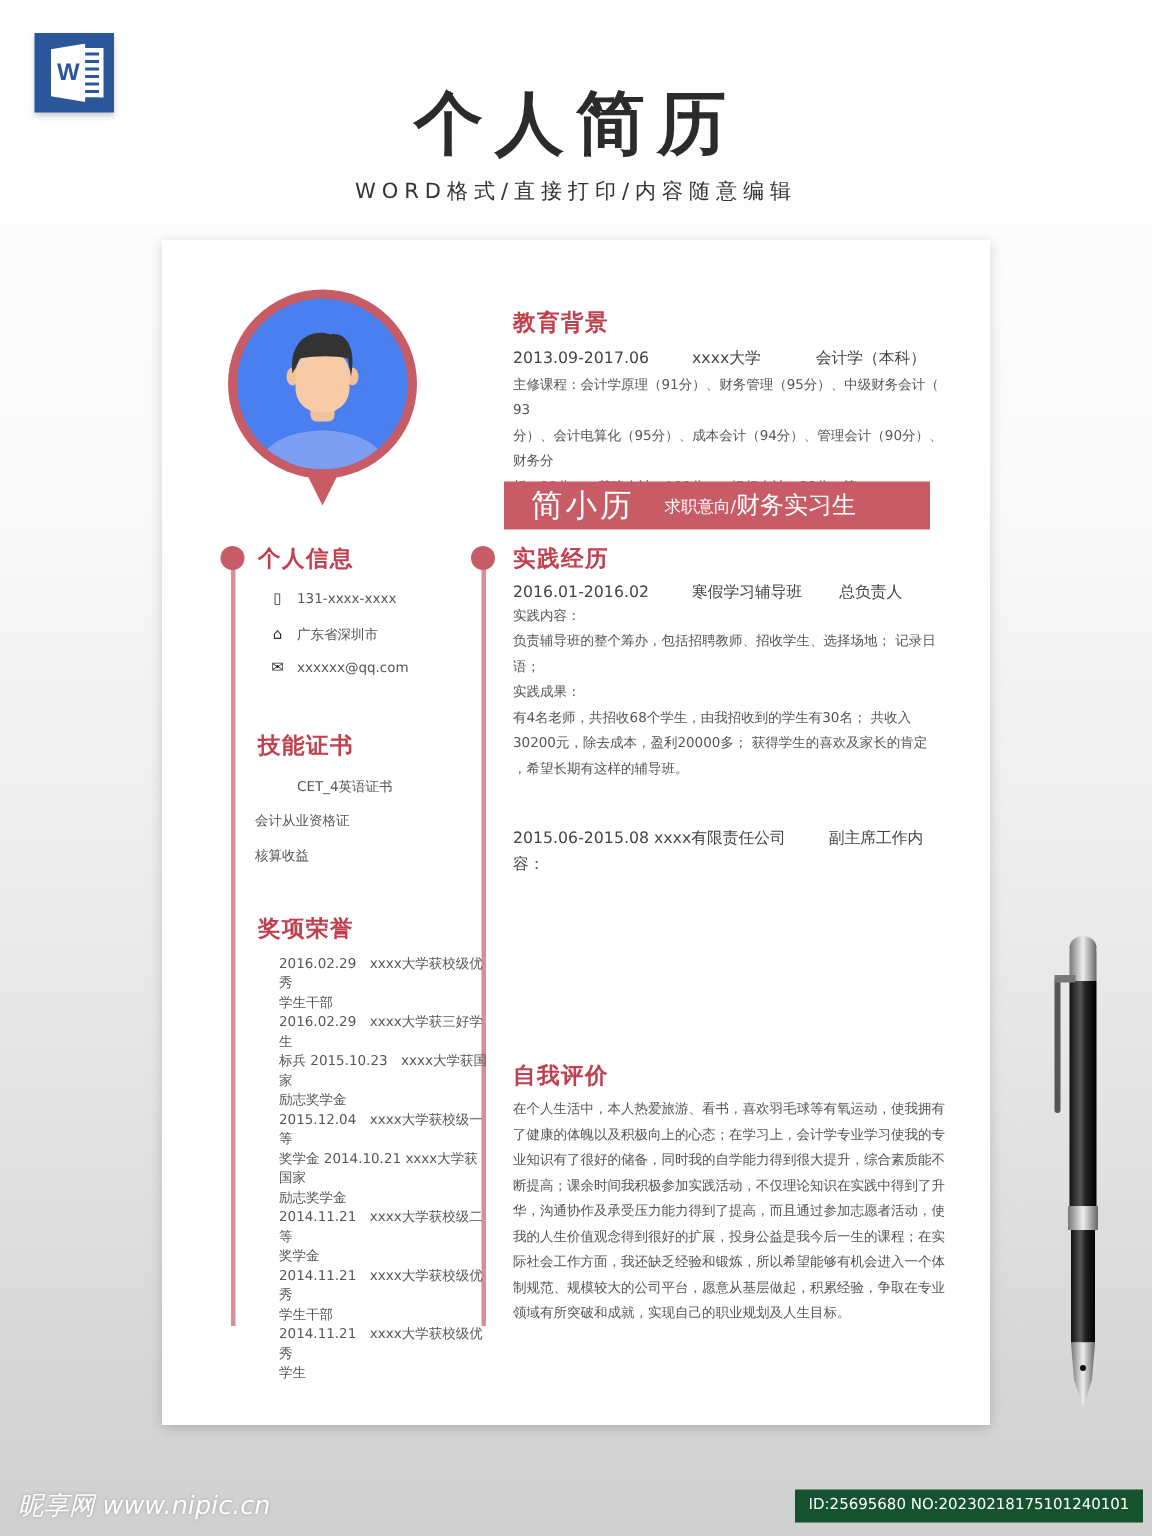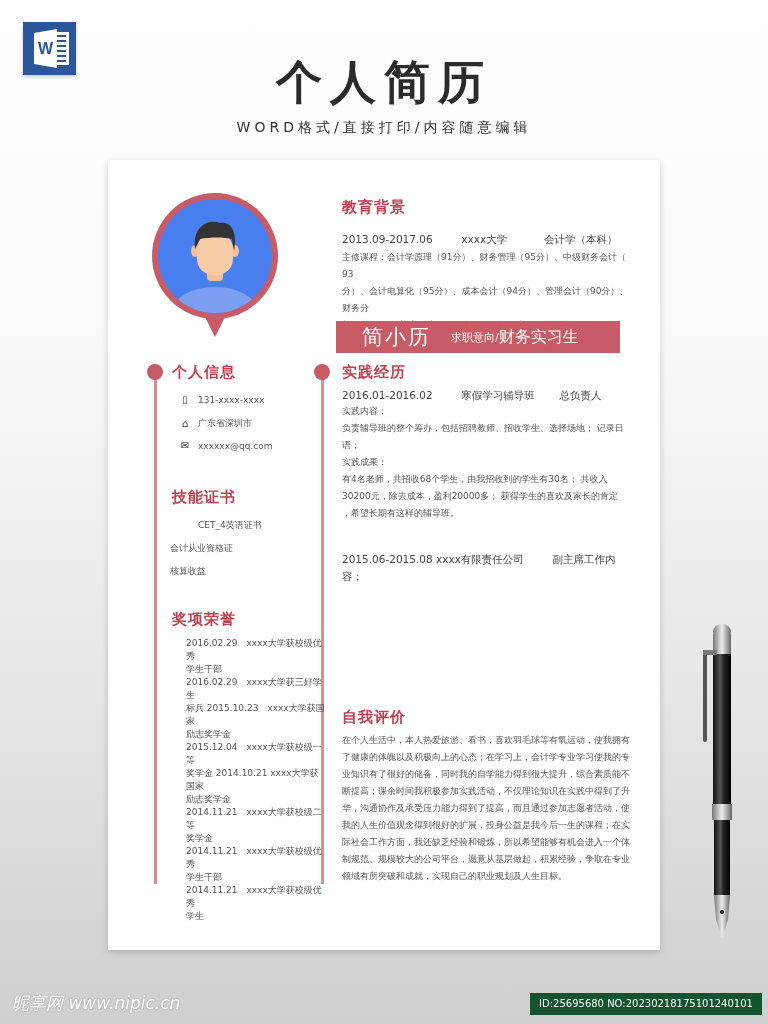--- a/index.html
+++ b/index.html
@@ -53,21 +53,21 @@
     border-left: 12px solid transparent; border-right: 12px solid transparent;
     border-top: 24px solid #c85c66;
   }
   .v-line { position: absolute; width: 3px; background: #d98e96; }
   .dot { position: absolute; width: 16px; height: 16px; border-radius: 50%; background: #c85c66; }
   .sec-title { position: absolute; font-size: 15px; font-weight: bold; color: #c0404e; letter-spacing: 1px; }
   .txt { position: absolute; font-size: 9px; color: #555; line-height: 17px; }
   .txt-lg { font-size: 10.5px; color: #444; }
   .banner {
     position: absolute; left: 228px; top: 161px; width: 284px; height: 32px;
-    background: #c85c66; color: #fff; display: flex; align-items: center; padding-left: 26px;
+    background: #c85c66; color: #fff; display: flex; align-items: center; padding-left: 18px;
   }
   .banner .name { font-size: 21px; letter-spacing: 2px; margin-right: 20px; }
   .banner .intent-label { font-size: 11px; }
   .banner .intent-value { font-size: 16px; }
   ul.bullets { list-style: none; }
   ul.bullets li { position: relative; padding-left: 10px; }
   ul.bullets li::before {
     content: ""; position: absolute; left: 1px; top: 7px; width: 4px; height: 4px;
     border-radius: 50%; background: #555;
   }
@@ -155,21 +155,21 @@
     <div>奖学金 2014.10.21 xxxx大学获国家</div>
     <div>励志奖学金</div>
     <div>2014.11.21　xxxx大学获校级二等</div>
     <div>奖学金</div>
     <div>2014.11.21　xxxx大学获校级优秀</div>
     <div>学生干部</div>
     <div>2014.11.21　xxxx大学获校级优秀</div>
     <div>学生</div>
   </div>
 
-  <div class="sec-title" style="left:234px; top:38px;font-family:Liberation Serif, serif;">教育背景</div>
+  <div class="sec-title" style="left:234px; top:46px;font-family:Liberation Serif, serif;">教育背景</div>
   <div class="txt txt-lg" style="left:234px; top:71px; width:290px;">
     <span>2013.09-2017.06</span>
     <span style="display:inline-block; width:22px;"></span>
     <span>xxxx大学</span>
     <span style="display:inline-block; width:30px;"></span>
     <span>会计学（本科）</span>
   </div>
   <div class="txt" style="left:234px; top:89px; width:290px;">
     <div>主修课程：会计学原理（91分）、财务管理（95分）、中级财务会计（ 93</div>
     <div>分）、会计电算化（95分）、成本会计（94分）、管理会计（90分）、财务分</div>

